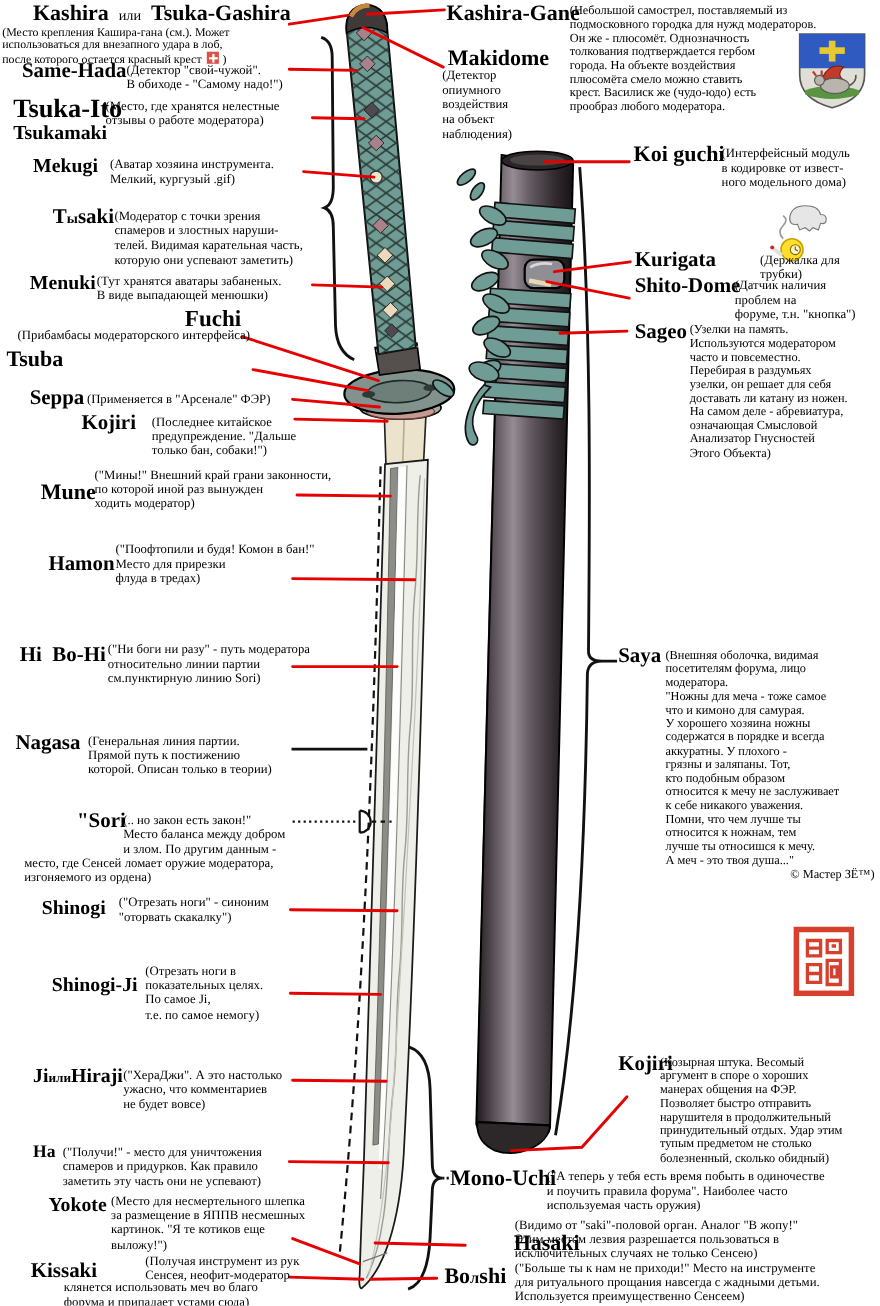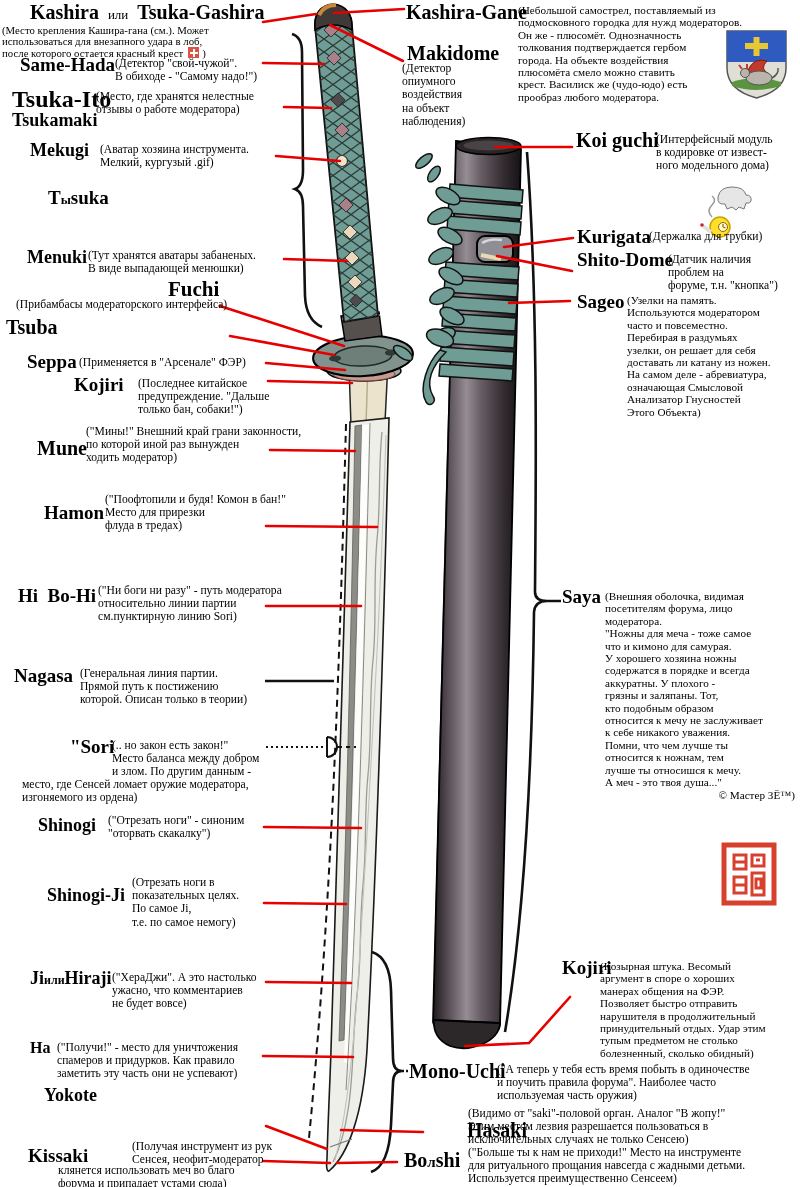--- a/index.html
+++ b/index.html
@@ -234,22 +234,26 @@
   <div class="term" style="font-size:18px;">Tsukamaki</div>
 </div>
 <div class="abs desc" style="left:96px;top:90px;">(Место, где хранятся нелестные
 отзывы о работе модератора)</div>
 
 <div class="abs term" style="left:30px;top:141px;font-size:18px;">Mekugi</div>
 <div class="abs desc" style="left:100px;top:143px;">(Аватар хозяина инструмента.
 Мелкий, кургузый .gif)</div>
 
 <div class="abs" style="left:48px;top:188px;">
-  <span class="term" style="font-size:19px;">T</span><span class="term sub">ы</span><span class="term" style="font-size:19px;">suka</span>
-</div>
+  <span class="term" style="font-size:19px;">T</span><span class="term sub">ы</span><span class="term" style="font-size:19px;">saki</span>
+</div>
+<div class="abs desc" style="left:104px;top:190px;">(Модератор с точки зрения
+спамеров и злостных наруши-
+телей. Видимая карательная часть,
+которую они успевают заметить)</div>
 
 <div class="abs term" style="left:27px;top:248px;font-size:18px;">Menuki</div>
 <div class="abs desc" style="left:88px;top:249px;">(Тут хранятся аватары забаненых.
 В виде выпадающей менюшки)</div>
 
 <div class="abs term" style="left:168px;top:279px;font-size:21px;">Fuchi</div>
 <div class="abs desc" style="left:16px;top:298px;">(Прибамбасы модераторского интерфейса)</div>
 
 <div class="abs term" style="left:6px;top:317px;font-size:20px;">Tsuba</div>
 
@@ -304,20 +308,24 @@
 <div class="abs desc" style="left:112px;top:971px;">("ХераДжи". А это настолько
 ужасно, что комментариев
 не будет вовсе)</div>
 
 <div class="abs term" style="left:30px;top:1040px;font-size:16px;">Ha</div>
 <div class="abs desc" style="left:57px;top:1041px;">("Получи!" - место для уничтожения
 спамеров и придурков. Как правило
 заметить эту часть они не успевают)</div>
 
 <div class="abs term" style="left:44px;top:1086px;font-size:18px;">Yokote</div>
+<div class="abs desc" style="left:101px;top:1085px;">(Место для несмертельного шлепка
+за размещение в ЯППВ несмешных
+картинок. "Я те котиков еще
+выложу!")</div>
 
 <div class="abs term" style="left:28px;top:1146px;font-size:19px;">Kissaki</div>
 <div class="abs desc" style="left:103px;top:1140px;margin-left:29px;">(Получая инструмент из рук
 Сенсея, неофит-модератор</div>
 <div class="abs desc" style="left:58px;top:1164px;">клянется использовать меч во благо
 форума и припадает устами сюда)</div>
 
 <div class="abs term" style="left:406px;top:2px;font-size:20px;">Kashira-Gane</div>
 <div class="abs desc tight" style="left:518px;top:4px;">(Небольшой самострел, поставляемый из
 подмосковного городка для нужд модераторов.
@@ -334,21 +342,21 @@
 воздействия
 на объект
 наблюдения)</div>
 
 <div class="abs term" style="left:576px;top:130px;font-size:20px;">Koi guchi</div>
 <div class="abs desc" style="left:656px;top:133px;">(Интерфейсный модуль
 в кодировке от извест-
 ного модельного дома)</div>
 
 <div class="abs term" style="left:577px;top:227px;font-size:19px;">Kurigata</div>
-<div class="abs desc" style="left:649px;top:230px;">(Держалка для трубки)</div>
+<div class="abs desc" style="left:691px;top:230px;">(Держалка для трубки)</div>
 
 <div class="abs term" style="left:577px;top:250px;font-size:19px;">Shito-Dome</div>
 <div class="abs desc" style="left:668px;top:253px;">(Датчик наличия
 проблем на
 форуме, т.н. "кнопка")</div>
 
 <div class="abs term" style="left:577px;top:292px;font-size:19px;">Sageo</div>
 <div class="abs desc tight" style="left:627px;top:294px;">(Узелки на память.
 Используются модератором
 часто и повсеместно.

